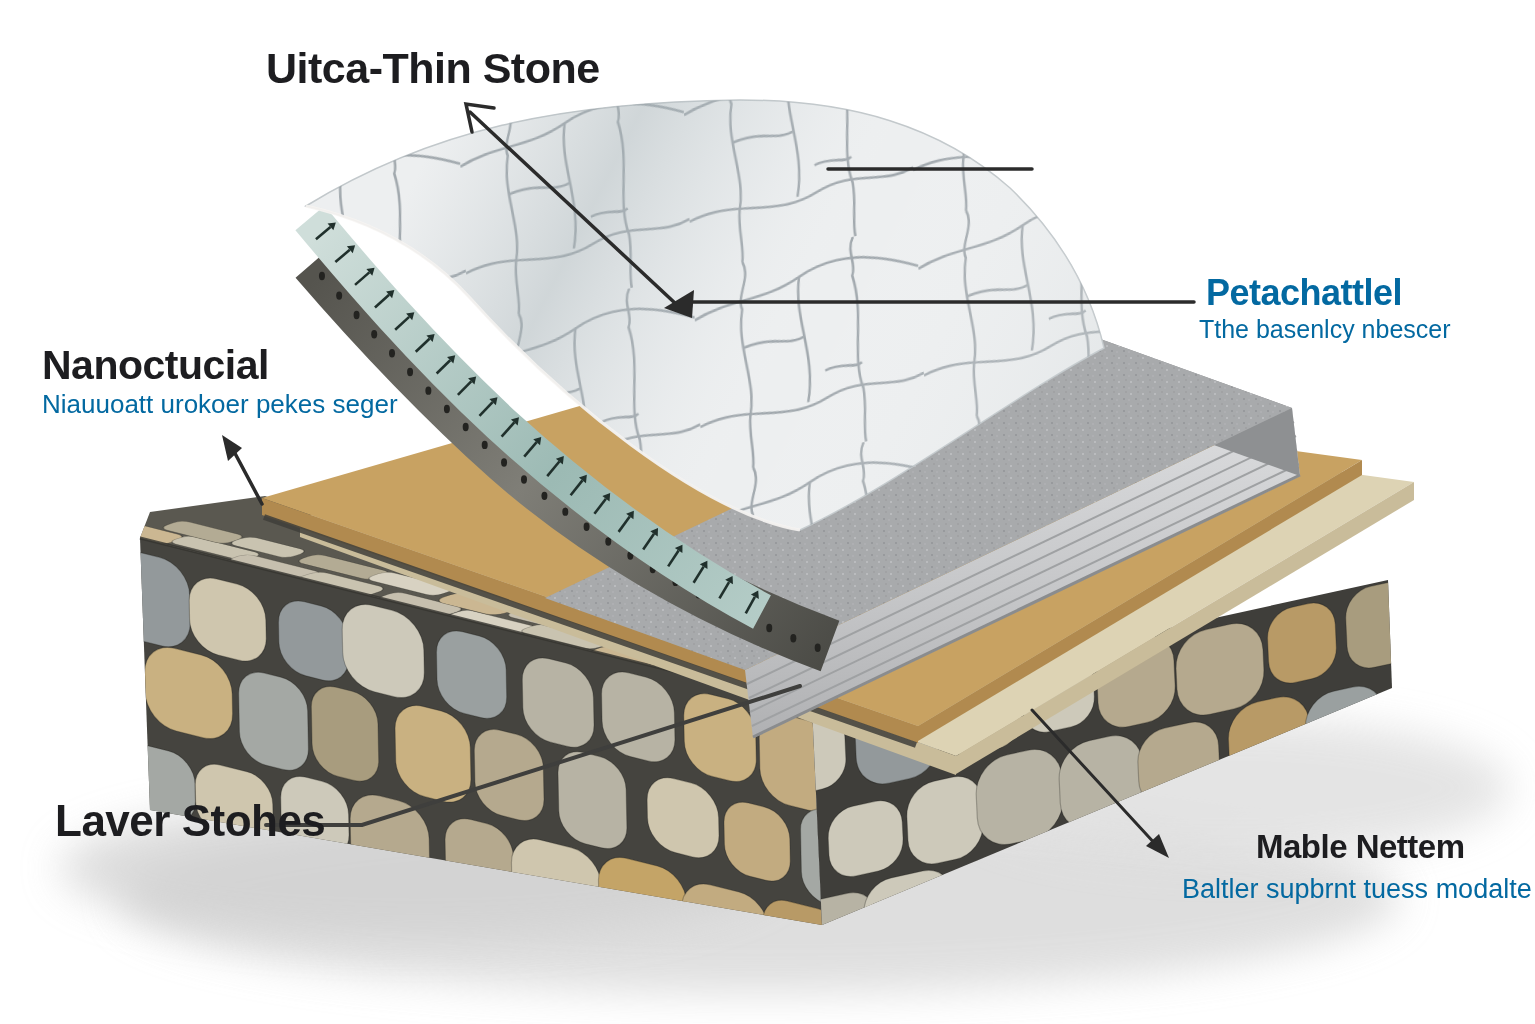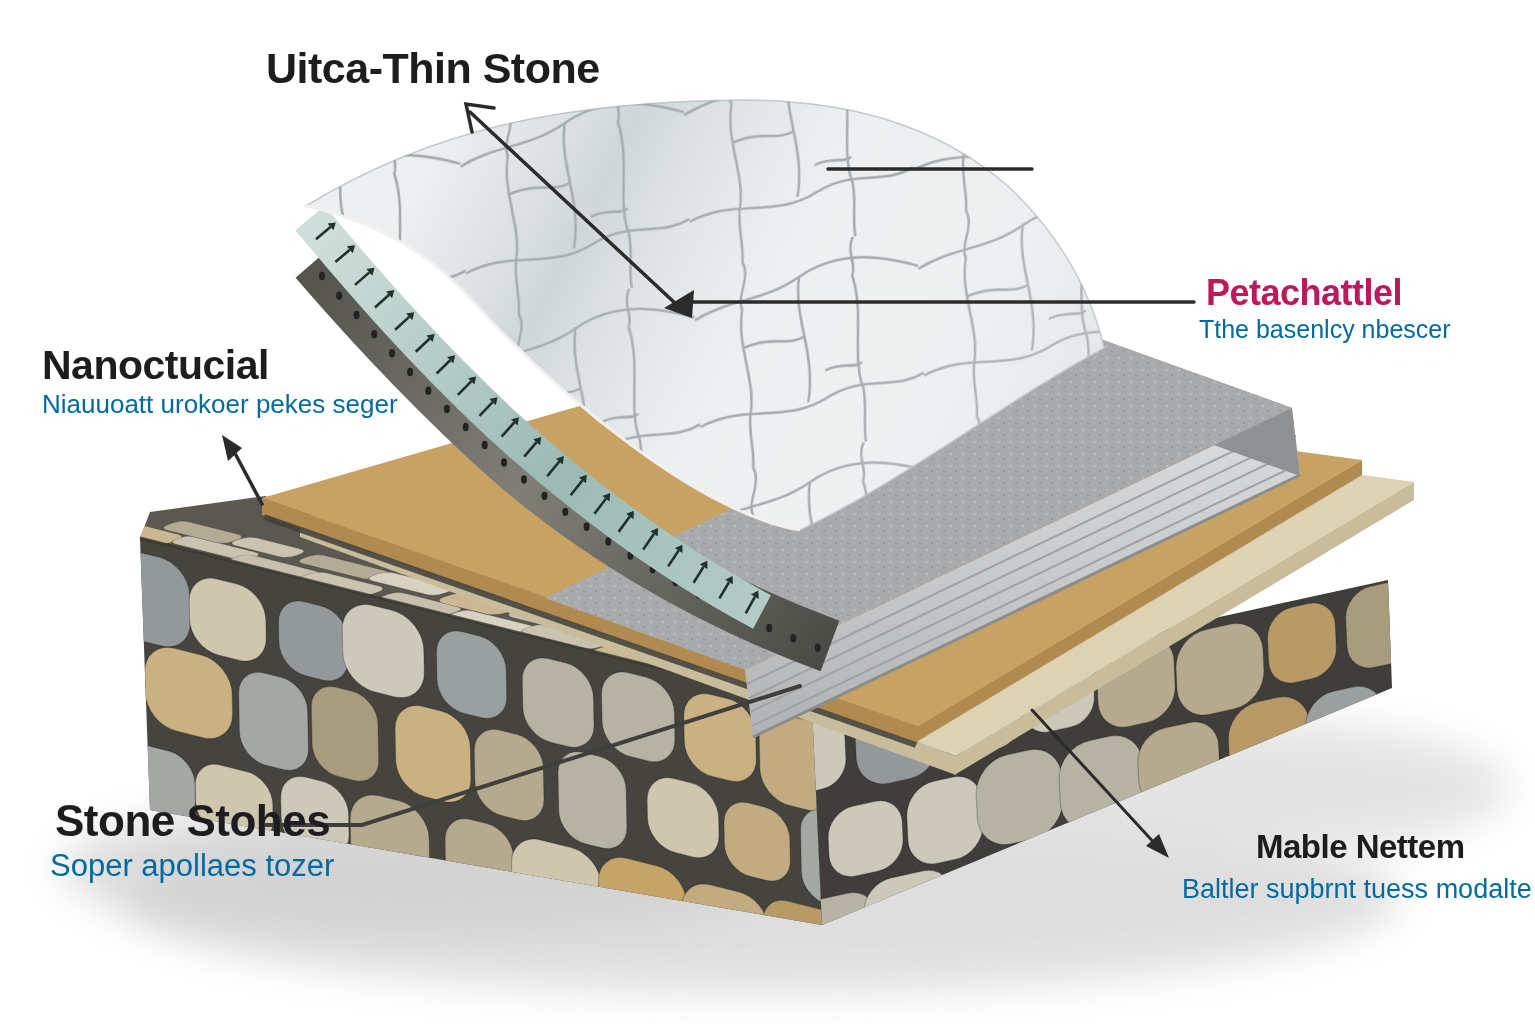--- a/index.html
+++ b/index.html
@@ -1,21 +1,21 @@
 <!DOCTYPE html>
 <html><head>
 <meta charset="utf-8">
 <style>
   html,body{margin:0;padding:0;background:#ffffff;}
   .stage{position:relative;width:1535px;height:1024px;background:#ffffff;overflow:hidden;
          font-family:"Liberation Sans",sans-serif;margin-top:18px;}
   .stage svg{position:absolute;left:0;top:0;}
   .label{position:absolute;font-weight:700;color:#1d1d20;letter-spacing:-0.5px;white-space:nowrap;}
   .sub{position:absolute;font-weight:400;color:#0369a1;white-space:nowrap;letter-spacing:0;}
-  .gray{color:#be185d;text-align:right;}
+  .gray{color:#0369a1;text-align:right;}
 </style>
 </head>
 <body>
 
 <div class="stage">
 
 <svg id="scene" width="1535" height="1024" viewBox="0 0 1535 1024">
   <defs>
     <filter id="soft" x="-60%" y="-60%" width="220%" height="220%">
       <feGaussianBlur stdDeviation="20"></feGaussianBlur>
@@ -296,19 +296,18 @@
 
 <div class="label" style="left:266px;top:26px;font-size:43px">Uitca-Thin Stone</div>
 
 
 <div class="label gray" style="left:1206px;top:254px;font-size:36px">Petachattlel</div>
 <div class="sub" style="left:1199px;top:297px;font-size:25px">Tthe basenlcy nbescer</div>
 
 <div class="label" style="left:42px;top:324px;font-size:41px">Nanoctucial</div>
 <div class="sub" style="left:42px;top:371px;font-size:26px">Niauuoatt urokoer pekes seger</div>
 
-<div class="label" style="left:55px;top:778px;font-size:44px">Stone Stohes</div>
-<div class="sub" style="left:50px;top:830px;font-size:31px">Soper apollaes tozer</div>
+<div class="label" style="left:55px;top:778px;font-size:44px">Laver Stohes</div>
 
 <div class="label" style="left:1256px;top:810px;font-size:33px">Mable Nettem</div>
 <div class="sub" style="left:1182px;top:856px;font-size:27px">Baltler supbrnt tuess modalte</div>
 
 </div>
 
 </body></html>

